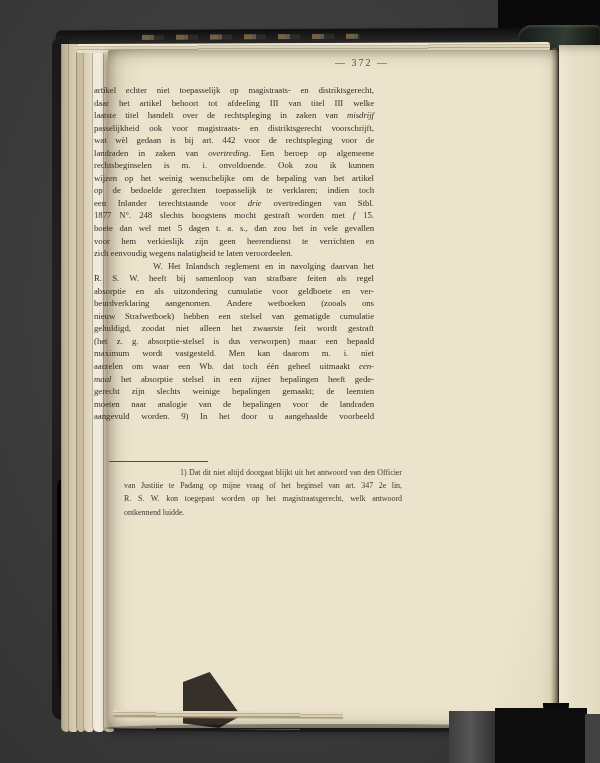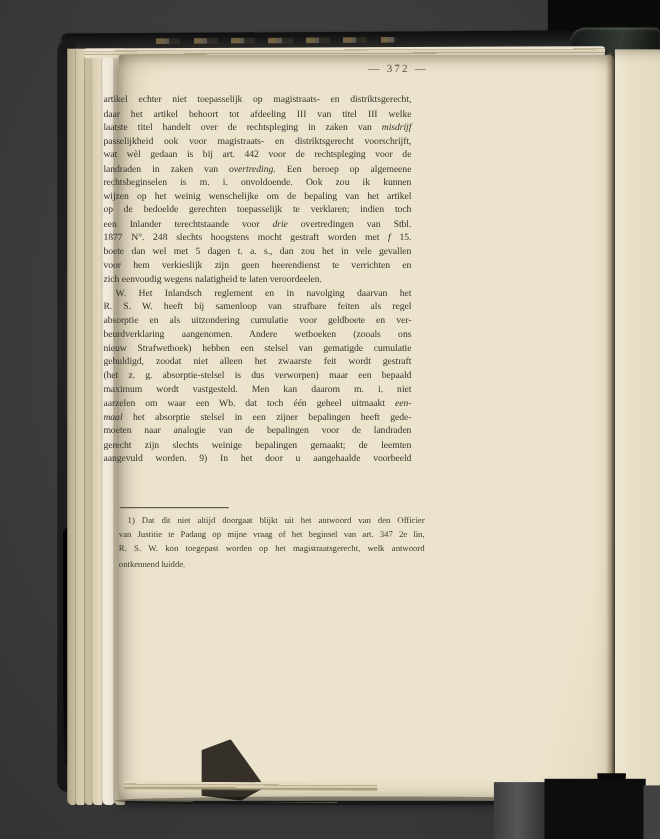--- a/index.html
+++ b/index.html
@@ -88,28 +88,28 @@
   .page-number{
     position:absolute;left:111px;top:57px;width:278px;
     text-align:right;font-size:10px;letter-spacing:2px;color:#564e40;
   }
   .body-text{
     position:absolute;left:94px;top:84px;width:280px;
     font-size:8.8px;line-height:12.55px;letter-spacing:-0.05px;color:var(--ink);
   }
   .line{text-align:justify;text-align-last:justify;}
   .line.alast{text-align-last:left;}
-  .line.indent{text-indent:11px;}
+  .line.indent{text-indent:11px;margin-left:48px;}
   .it{font-style:italic;}
   .footnote-sep{
     position:absolute;left:109px;top:461px;width:99px;height:0;
     border-top:1px solid #544c3e;
   }
   .footnote{
-    position:absolute;left:108px;top:466px;width:278px;
+    position:absolute;left:124px;top:466px;width:278px;
     font-size:8px;line-height:13.2px;letter-spacing:-0.05px;color:#403a32;
   }
   .footnote .line.indent{text-indent:8px;}
 
   
   .gutter{
     left:551px;top:48px;width:9px;height:668px;
     background:linear-gradient(90deg,rgba(125,110,78,0) 0%,rgba(125,110,78,.5) 45%,rgba(58,48,32,.65) 70%,rgba(20,16,10,.35) 100%);
   }
   .right-page{
@@ -167,22 +167,22 @@
     <div class="line indent"><span>W. Het Inlandsch reglement en in navolging daarvan het</span></div>
     <div class="line"><span>R. S. W. heeft bij samenloop van strafbare feiten als regel</span></div>
     <div class="line"><span>absorptie en als uitzondering cumulatie voor geldboete en ver-</span></div>
     <div class="line"><span>beurdverklaring aangenomen. Andere wetboeken (zooals ons</span></div>
     <div class="line"><span>nieuw Strafwetboek) hebben een stelsel van gematigde cumulatie</span></div>
     <div class="line"><span>gehuldigd, zoodat niet alleen het zwaarste feit wordt gestraft</span></div>
     <div class="line"><span>(het z. g. absorptie-stelsel is dus verworpen) maar een bepaald</span></div>
     <div class="line"><span>maximum wordt vastgesteld. Men kan daarom m. i. niet</span></div>
     <div class="line"><span>aarzelen om waar een Wb. dat toch één geheel uitmaakt </span><span class="it">een-</span></div>
     <div class="line"><span class="it">maal</span><span> het absorptie stelsel in een zijner bepalingen heeft gede-</span></div>
+    <div class="line"><span>gerecht zijn slechts weinige bepalingen gemaakt; de leemten</span></div>
     <div class="line"><span>moeten naar analogie van de bepalingen voor de landraden</span></div>
-    <div class="line"><span>gerecht zijn slechts weinige bepalingen gemaakt; de leemten</span></div>
     <div class="line"><span>aangevuld worden. 9) In het door u aangehaalde voorbeeld</span></div>
   </div>
 <div class="abs footnote-sep"></div>
 <div class="abs footnote" id="footnote-text">
     <div class="line indent"><span>1) Dat dit niet altijd doorgaat blijkt uit het antwoord van den Officier</span></div>
     <div class="line"><span>van Justitie te Padang op mijne vraag of het beginsel van art. 347 2e lin,</span></div>
     <div class="line"><span>R. S. W. kon toegepast worden op het magistraatsgerecht, welk antwoord</span></div>
     <div class="line alast"><span>ontkennend luidde.</span></div>
   </div>
 

